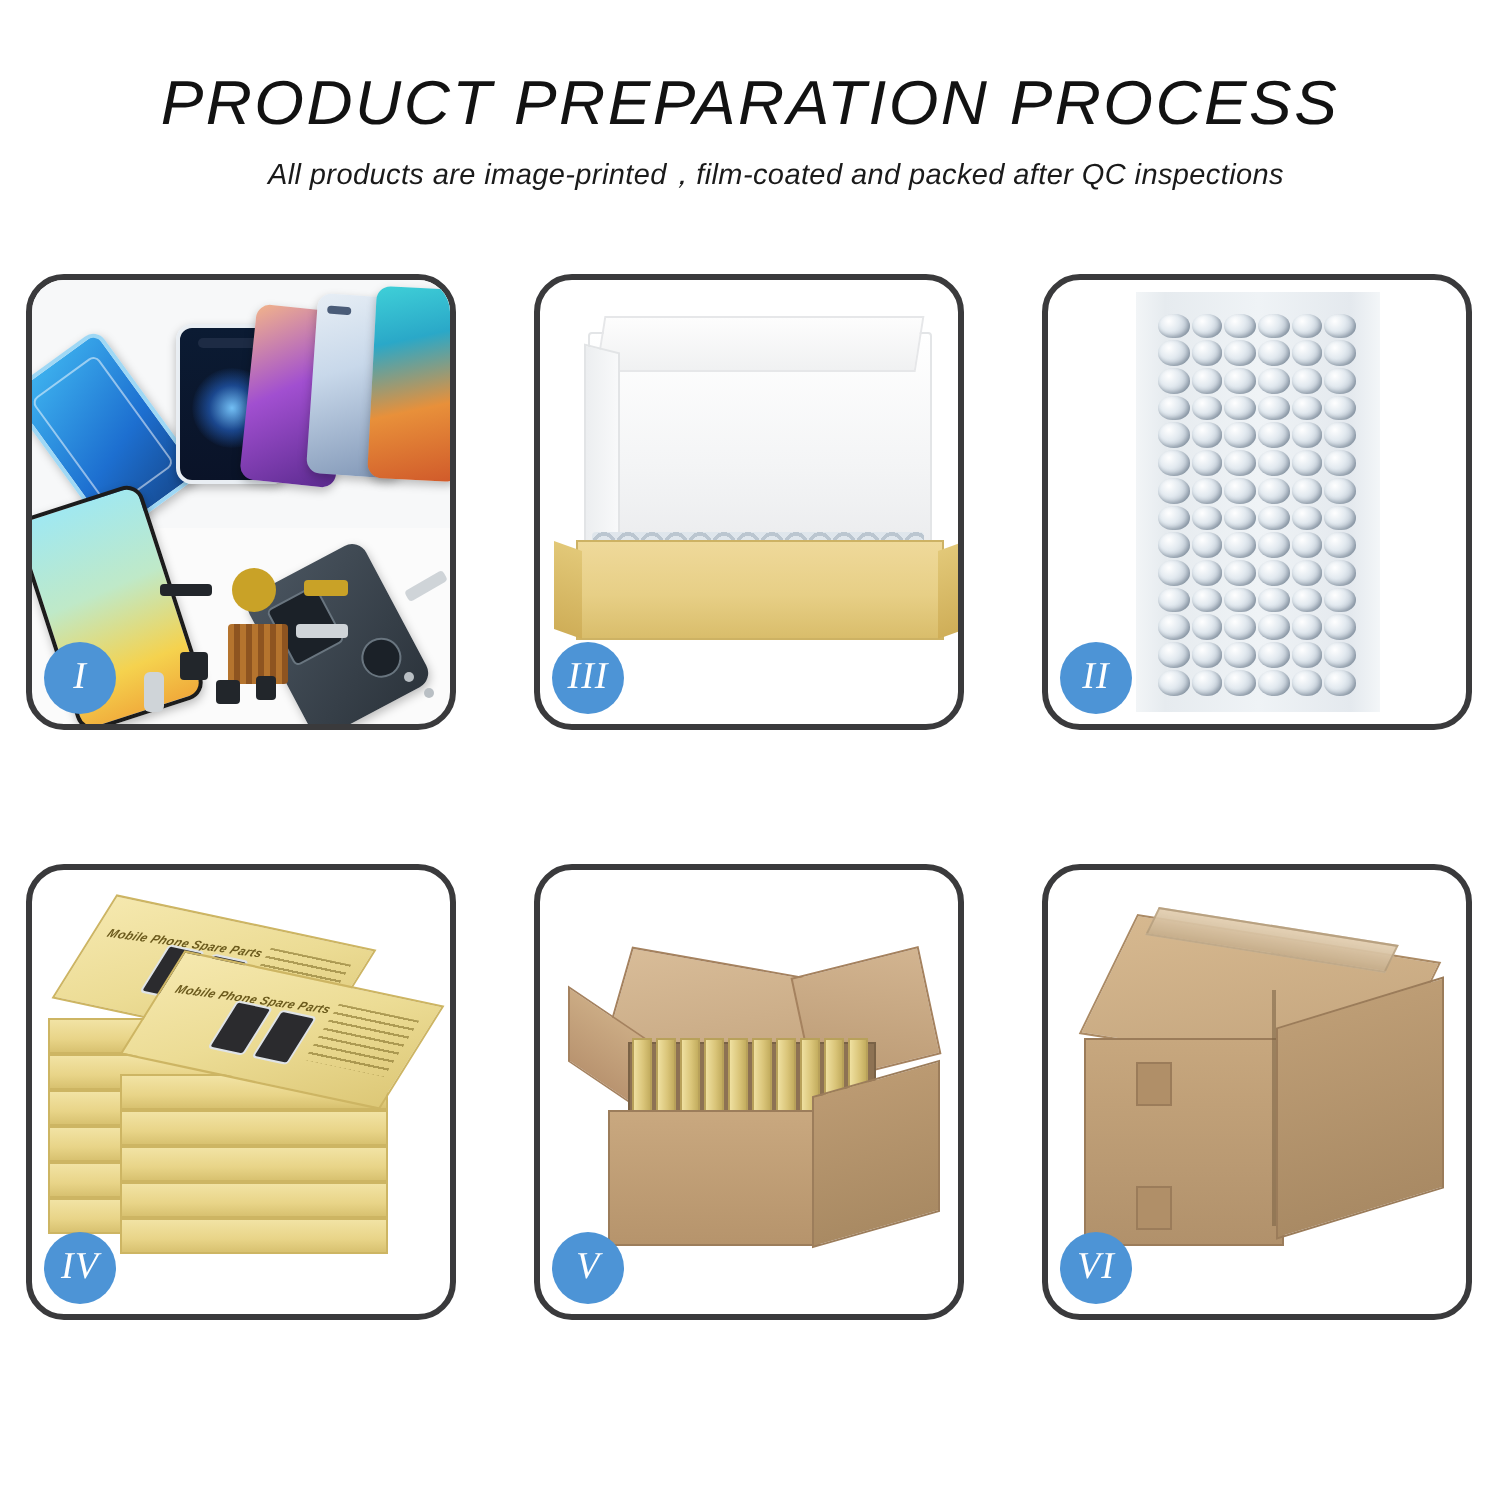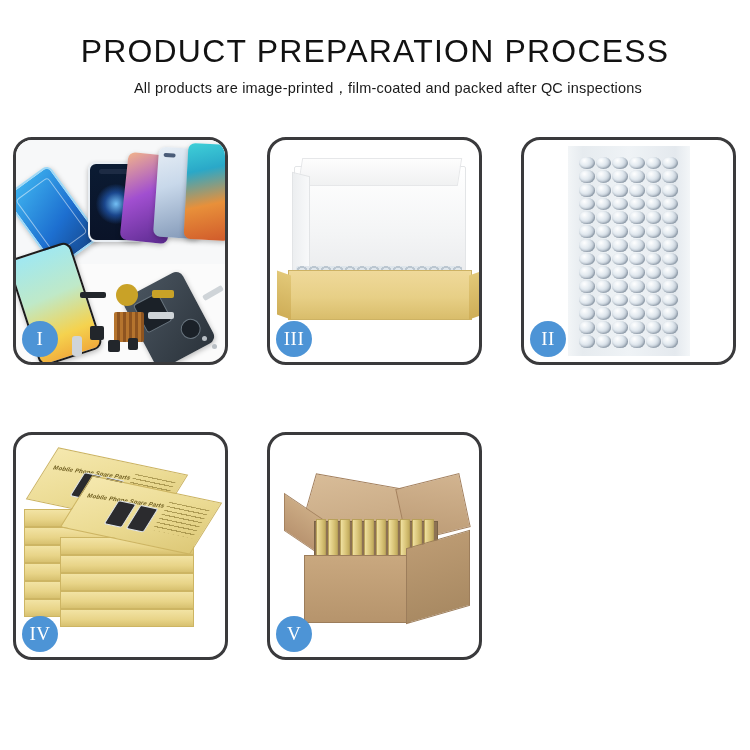--- a/index.html
+++ b/index.html
@@ -1,21 +1,21 @@
 <!DOCTYPE html>
 <html><head>
 <meta charset="utf-8">
 <style>
   html,body{margin:0;padding:0;}
   body{
     width:750px;height:750px;background:#ffffff;
     font-family:"Liberation Sans","DejaVu Sans",sans-serif;
     overflow:hidden;position:relative;
   }
-  .page{width:750px;height:750px;position:relative;}
+  .page{width:750px;height:750px;position:relative;font-style:italic;}
 
   
   .header{padding-top:34px;text-align:center;}
   .title{
     font-size:31px;line-height:36px;color:#121212;
     letter-spacing:1.2px;font-weight:500;
     transform:scaleX(1.03);transform-origin:center;
     white-space:nowrap;
   }
   .subtitle{
@@ -421,15 +421,27 @@
             <i></i>
             <i></i>
             <i></i>
         </div>
         <div class="c5-front"></div>
         <div class="c5-side"></div>
       </div>
       <div class="badge">V</div>
     </div>
 
+    <div class="panel p6">
+      <div class="scene">
+        <div class="c6-top"></div>
+        <div class="c6-tape"></div>
+        <div class="c6-front"></div>
+        <div class="c6-right"></div>
+        <div class="c6-seam"></div>
+        <div class="c6-tab" style="left:44px;top:96px;"></div>
+        <div class="c6-tab" style="left:44px;top:158px;"></div>
+      </div>
+      <div class="badge">VI</div>
+    </div>
 
   </div>
 </div>
 
 </body></html>

